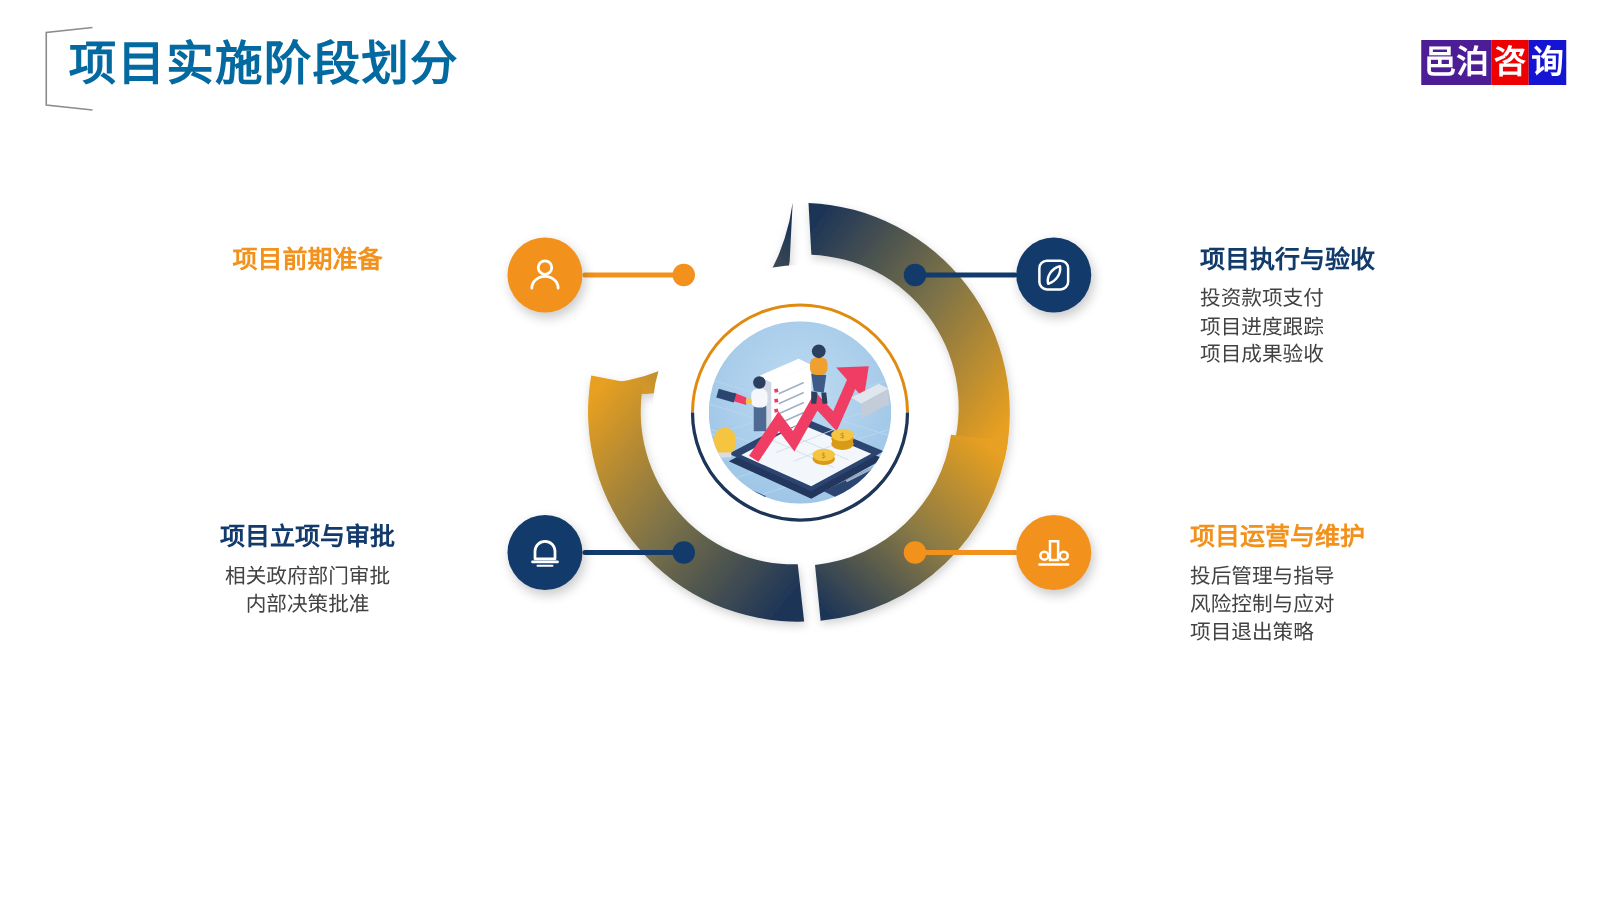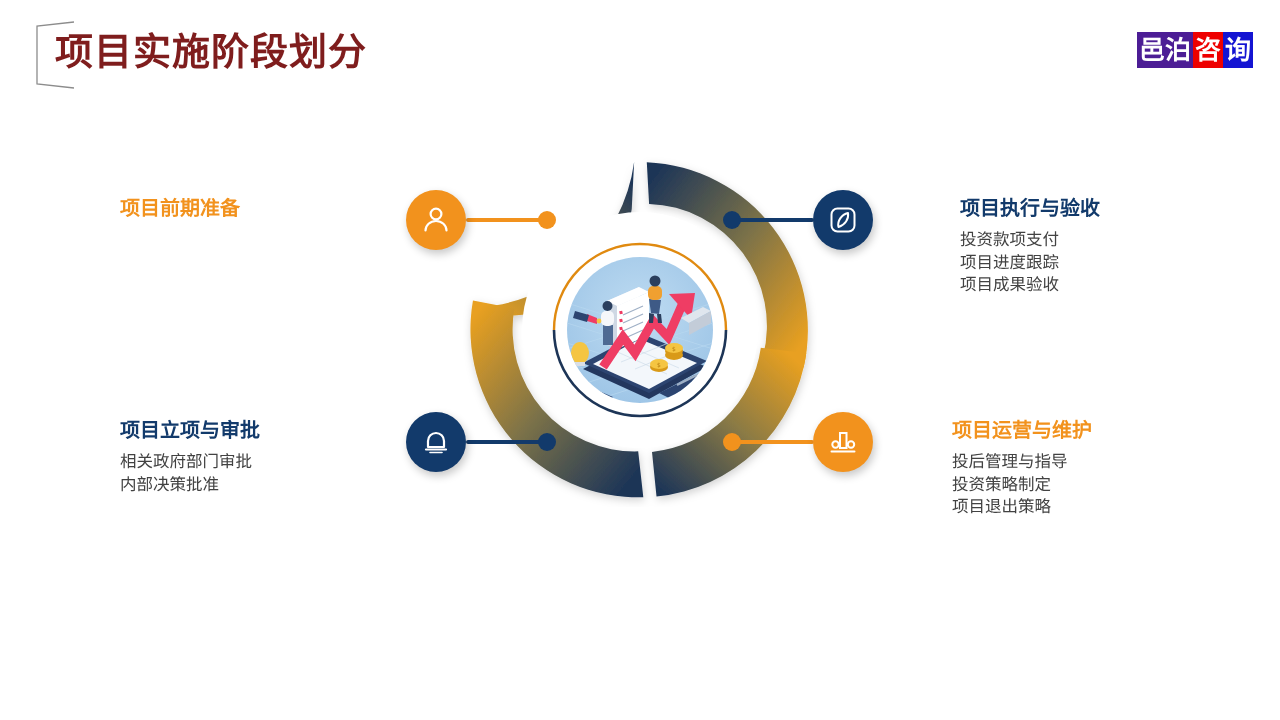--- a/index.html
+++ b/index.html
@@ -32,21 +32,21 @@
     height: 70px;
     pointer-events: none;
   }
   .page-title {
     position: absolute;
     left: 55px;
     top: 26px;
     font-size: 38px;
     font-weight: bold;
     letter-spacing: 1px;
-    color: #7f1d1d;
+    color: #0369a1;
     white-space: nowrap;
     line-height: 52px;
   }
   .logo {
     position: absolute;
     right: 27px;
     top: 32px;
     display: flex;
     height: 36px;
     align-items: stretch;
@@ -118,21 +118,21 @@
   .dot-tl  { left: 538px; top: 211px; }
   .conn-tr { left: 730px; top: 218px; width: 84px; }
   .dot-tr  { left: 723px; top: 211px; }
   .conn-bl { left: 466px; top: 440px; width: 84px; }
   .dot-bl  { left: 538px; top: 433px; }
   .conn-br { left: 730px; top: 440px; width: 84px; }
   .dot-br  { left: 723px; top: 433px; }
 
   
   .block { position: absolute; }
-  .block.left  { text-align: left; }
+  .block.left  { text-align: center; }
   .block.right { text-align: left; }
   .block-title {
     font-size: 20px;
     font-weight: bold;
     line-height: 26px;
     white-space: nowrap;
     margin-bottom: 7px;
   }
   .block-title.orange { color: #f2921d; }
   .block-title.navy   { color: #123a6b; }
@@ -384,16 +384,16 @@
   <ul class="block-list">
     <li>相关政府部门审批</li>
     <li>内部决策批准</li>
   </ul>
 </div>
 
 <div class="block right block-br">
   <div class="block-title orange">项目运营与维护</div>
   <ul class="block-list">
     <li>投后管理与指导</li>
-    <li>投资策略制定</li>
+    <li>风险控制与应对</li>
     <li>项目退出策略</li>
   </ul>
 </div>
 
 </body></html>

